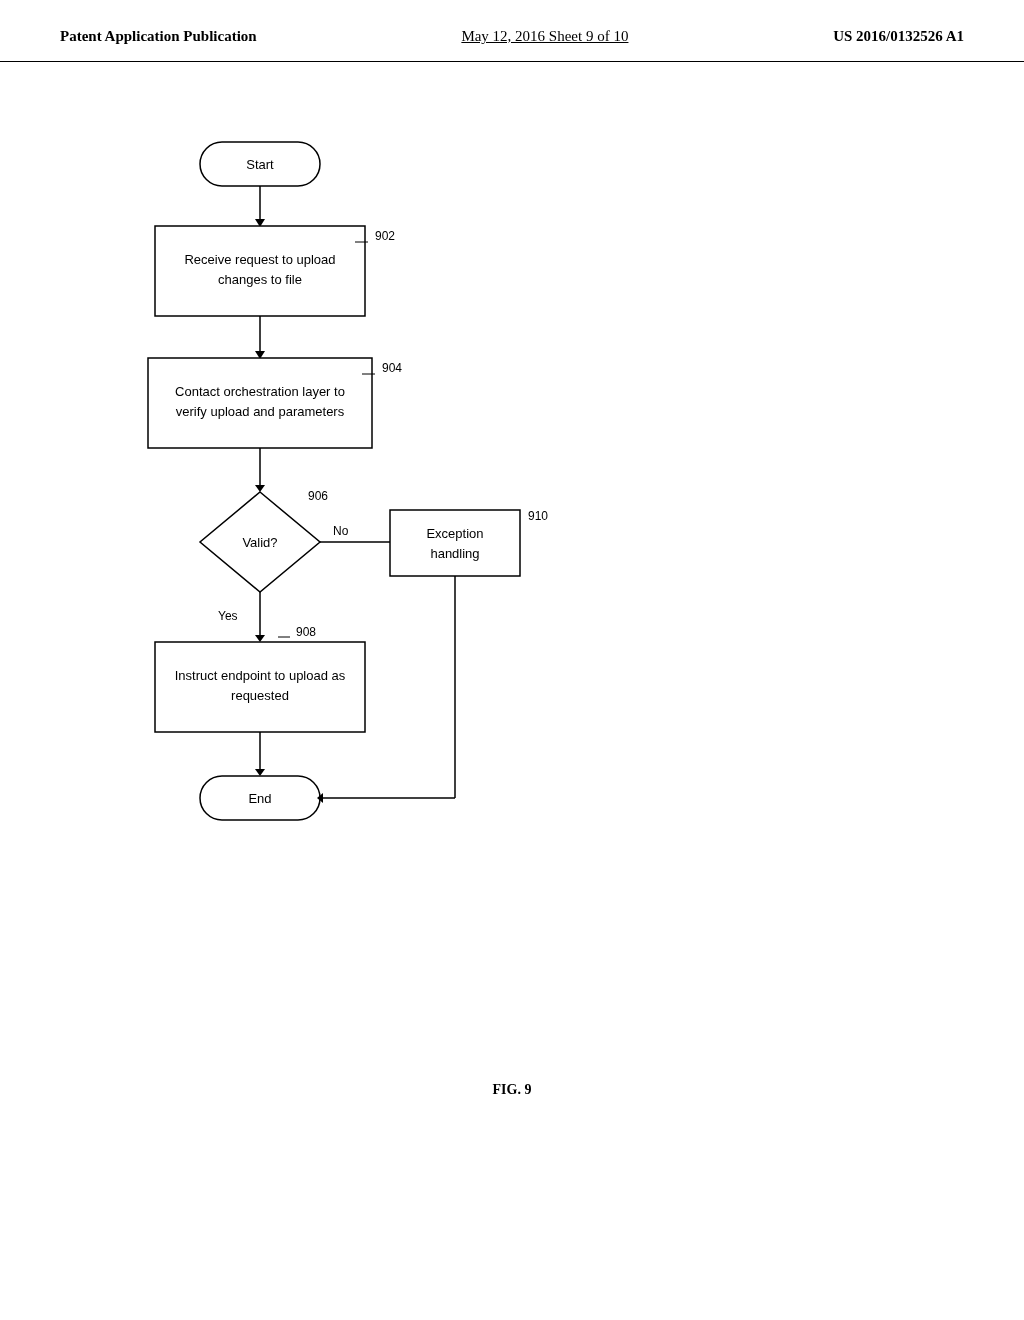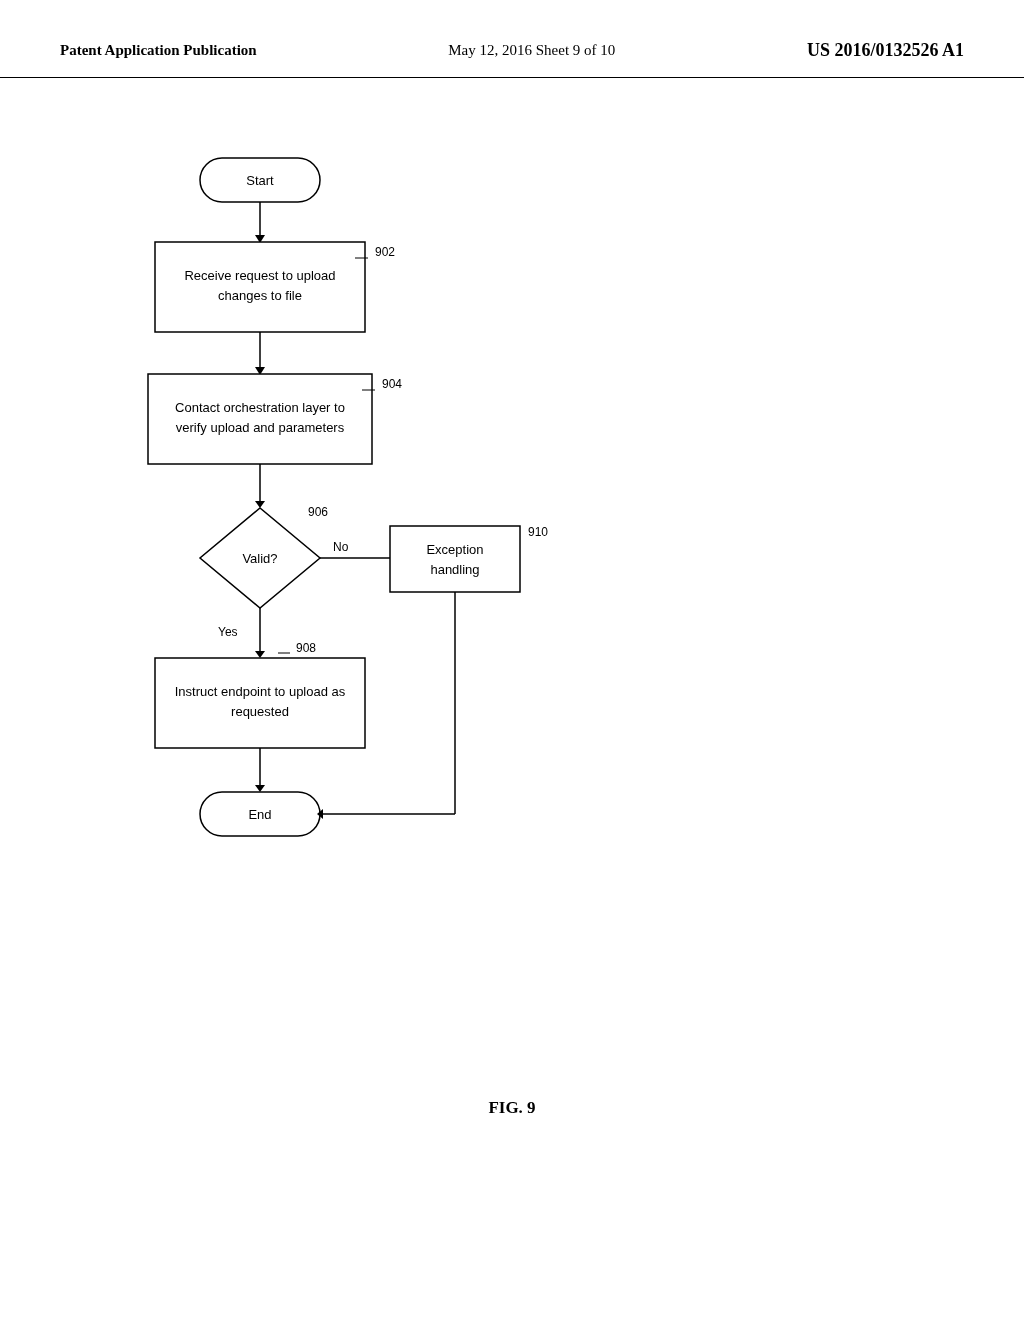--- a/index.html
+++ b/index.html
@@ -8,53 +8,54 @@
       height: 1320px;
       background: #ffffff;
       font-family: 'Times New Roman', Times, serif;
       overflow: hidden;
     }
 
     
     .header {
       display: flex;
       justify-content: space-between;
-      align-items: center;
-      padding: 40px 60px 16px 60px;
+      align-items: flex-start;
+      padding: 28px 60px 16px 60px;
       border-bottom: 1px solid #000;
     }
     .header-left {
       font-size: 15px;
       font-weight: bold;
     }
     .header-center {
       font-size: 15px;
+      text-decoration: underline;
     }
     .header-right {
-      font-size: 18px;
+      font-size: 15px;
       font-weight: bold;
     }
 
     
     .diagram-area {
       display: flex;
       justify-content: flex-start;
       align-items: flex-start;
       padding-top: 60px;
     }
 
     svg {
       overflow: visible;
     }
 
     
     .figure-caption {
       text-align: center;
       margin-top: 60px;
-      font-size: 17px;
+      font-size: 14px;
       font-weight: bold;
     }
 
     
     .flow-text {
       font-family: Arial, sans-serif;
       font-size: 13px;
       fill: #000;
     }
     .label-text {

